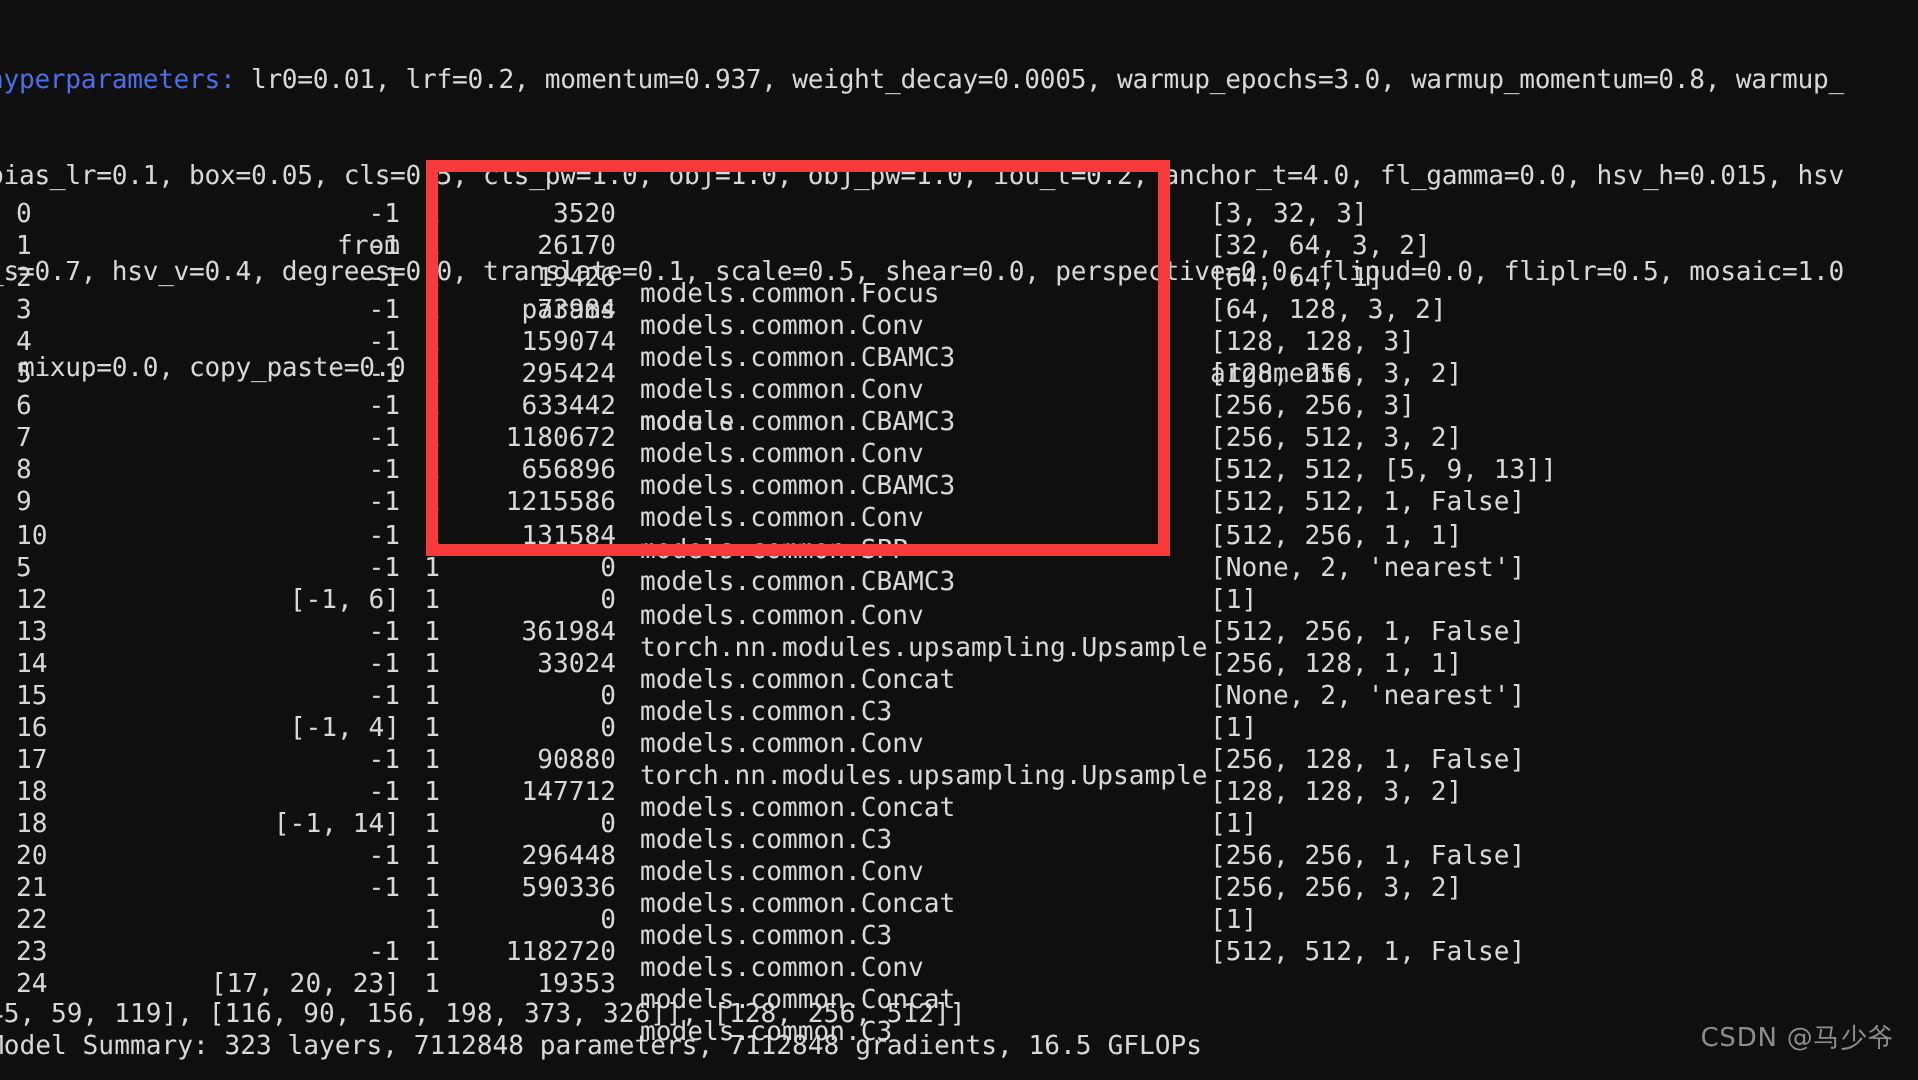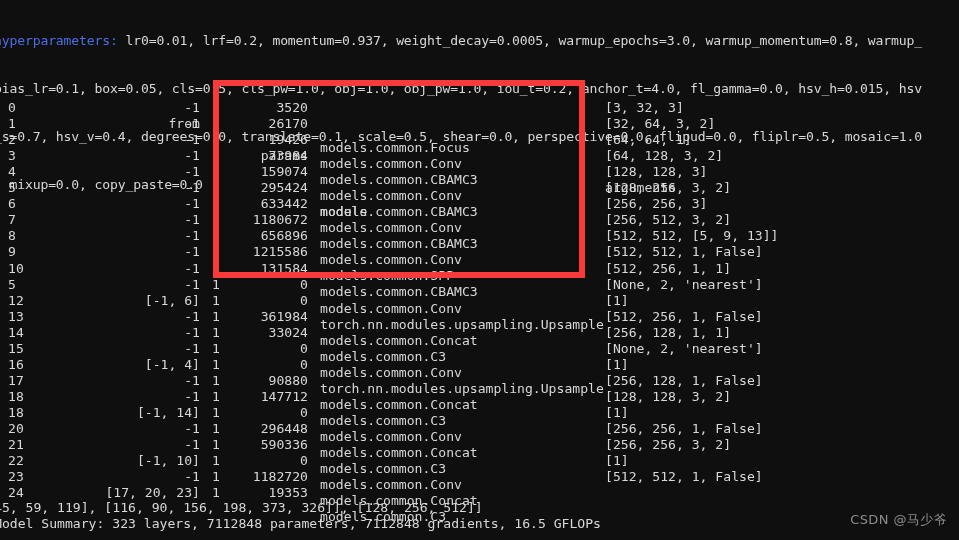--- a/index.html
+++ b/index.html
@@ -157,21 +157,21 @@
         <div class="row"><span class="col-idx">12</span><span class="col-from">[-1, 6]</span><span class="col-n">1</span><span class="col-params">0</span><span class="col-module">models.common.Concat</span><span class="col-args">[1]</span></div>
         <div class="row"><span class="col-idx">13</span><span class="col-from">-1</span><span class="col-n">1</span><span class="col-params">361984</span><span class="col-module">models.common.C3</span><span class="col-args">[512, 256, 1, False]</span></div>
         <div class="row"><span class="col-idx">14</span><span class="col-from">-1</span><span class="col-n">1</span><span class="col-params">33024</span><span class="col-module">models.common.Conv</span><span class="col-args">[256, 128, 1, 1]</span></div>
         <div class="row"><span class="col-idx">15</span><span class="col-from">-1</span><span class="col-n">1</span><span class="col-params">0</span><span class="col-module">torch.nn.modules.upsampling.Upsample</span><span class="col-args">[None, 2, 'nearest']</span></div>
         <div class="row"><span class="col-idx">16</span><span class="col-from">[-1, 4]</span><span class="col-n">1</span><span class="col-params">0</span><span class="col-module">models.common.Concat</span><span class="col-args">[1]</span></div>
         <div class="row"><span class="col-idx">17</span><span class="col-from">-1</span><span class="col-n">1</span><span class="col-params">90880</span><span class="col-module">models.common.C3</span><span class="col-args">[256, 128, 1, False]</span></div>
         <div class="row"><span class="col-idx">18</span><span class="col-from">-1</span><span class="col-n">1</span><span class="col-params">147712</span><span class="col-module">models.common.Conv</span><span class="col-args">[128, 128, 3, 2]</span></div>
         <div class="row"><span class="col-idx">18</span><span class="col-from">[-1, 14]</span><span class="col-n">1</span><span class="col-params">0</span><span class="col-module">models.common.Concat</span><span class="col-args">[1]</span></div>
         <div class="row"><span class="col-idx">20</span><span class="col-from">-1</span><span class="col-n">1</span><span class="col-params">296448</span><span class="col-module">models.common.C3</span><span class="col-args">[256, 256, 1, False]</span></div>
         <div class="row"><span class="col-idx">21</span><span class="col-from">-1</span><span class="col-n">1</span><span class="col-params">590336</span><span class="col-module">models.common.Conv</span><span class="col-args">[256, 256, 3, 2]</span></div>
-        <div class="row"><span class="col-idx">22</span><span class="col-from">[-1, 10]</span><span class="col-n">1</span><span class="col-params">0</span><span class="col-module">models.common.Concat</span><span class="col-args">[1]</span></div>
+        <div class="row"><span class="col-idx">22</span><span class="col-n">1</span><span class="col-params">0</span><span class="col-module">models.common.Concat</span><span class="col-args">[1]</span></div>
         <div class="row"><span class="col-idx">23</span><span class="col-from">-1</span><span class="col-n">1</span><span class="col-params">1182720</span><span class="col-module">models.common.C3</span><span class="col-args">[512, 512, 1, False]</span></div>
         <div class="row"><span class="col-idx">24</span><span class="col-from">[17, 20, 23]</span><span class="col-n">1</span><span class="col-params">19353</span></div>
       </div>
   </div>
 
   <div class="red-box" style="border-color: rgb(249, 58, 58);"></div>
 
   <div class="tail tail-anchors">45, 59, 119], [116, 90, 156, 198, 373, 326]], [128, 256, 512]]</div>
   <div class="tail tail-summary">Model Summary: 323 layers, 7112848 parameters, 7112848 gradients, 16.5 GFLOPs</div>
 

